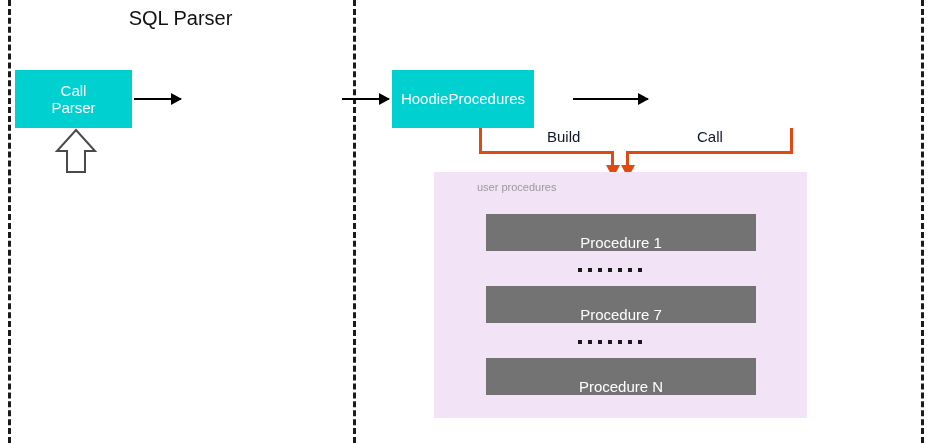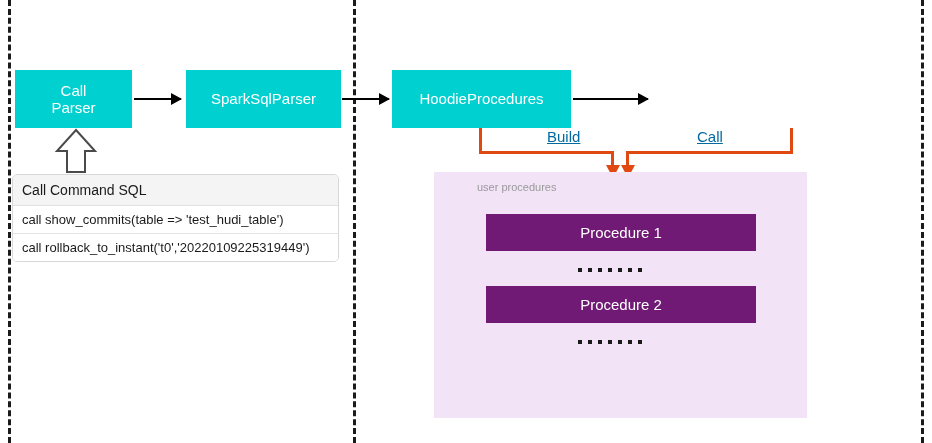--- a/index.html
+++ b/index.html
@@ -38,66 +38,59 @@
   .sqlrow.head{background:#f4f4f4;border-bottom:1px solid #e0e0e0;
                font-size:14px;padding:7px 9px;}
   .sqlrow.body{border-bottom:1px solid #e3e3e3;background:#fff;}
   .sqlrow.body.last{border-bottom:none;}
 
   
   .orng{position:absolute;background:#E04A12;}
   .oarrow{position:absolute;width:0;height:0;
           border-left:7px solid transparent;border-right:7px solid transparent;
           border-top:13px solid #E04A12;}
-  .conn-label{position:absolute;font-size:15px;color:#0369a1;white-space:nowrap;text-decoration:underline;}
+  .conn-label{position:absolute;font-size:15px;color:#0f172a;white-space:nowrap;}
 
   
   .pinkpanel{position:absolute;background:#F2E3F6;}
   .panel-caption{position:absolute;font-size:11px;color:#9a9a9a;margin-left:31px;}
-  .procbox{position:absolute;background:#701a75;color:#fff;font-size:15px;
-           display:flex;align-items:center;justify-content:center;}
+  .procbox{position:absolute;background:#737373;color:#fff;font-size:15px;
+           display:flex;align-items:flex-end;justify-content:center;}
   .dots{position:absolute;display:flex;gap:6px;align-items:center;}
   .dots i{display:block;width:4px;height:4px;background:#1a1a1a;}
 </style>
 </head>
 <body>
 
 <div class="stage">
 
   <div class="vdash" style="left:8px;"></div>
   <div class="vdash" style="left:353px;"></div>
   <div class="vdash" style="left:921px;"></div>
 
+  <div class="sect-title" style="left:8px;top:7px;width:345px;">SQL Parser</div>
 
   <div class="tealbox" style="left:15px;top:70px;width:117px;height:58px;flex-direction:column;">
     <span>Call</span>
     <span>Parser</span>
   </div>
 
   <div class="harrow" style="left:134px;top:98px;width:47px;"></div>
 
-  <div class="tealbox" style="left:186px;top:70px;width:155px;height:58px;">
-    <span>SparkSqlParser</span>
-  </div>
 
   <div class="harrow" style="left:342px;top:98px;width:47px;"></div>
 
   <div class="blockarrow" style="left:54px;top:128px;width:44px;height:45px;">
     <svg width="44" height="45" viewBox="0 0 44 45">
       <polygon points="22,2 41,23 31,23 31,44 13,44 13,23 3,23" fill="#ffffff" stroke="#4a4a4a" stroke-width="2"></polygon>
     </svg>
   </div>
 
-  <div class="sqltable" style="left:12px;top:174px;width:327px;">
-    <div class="sqlrow head">Call Command SQL</div>
-    <div class="sqlrow body">call show_commits(table =&gt; 'test_hudi_table')</div>
-    <div class="sqlrow body last">call rollback_to_instant('t0','20220109225319449')</div>
-  </div>
 
-  <div class="tealbox" style="left:392px;top:70px;width:179px;height:58px;">
+  <div class="tealbox" style="left:392px;top:70px;width:142px;height:58px;">
     <span>HoodieProcedures</span>
   </div>
 
   <div class="harrow" style="left:573px;top:98px;width:75px;"></div>
 
 
   <div class="orng" style="left:479px;top:128px;width:3px;height:26px;"></div>
   <div class="orng" style="left:479px;top:151px;width:135px;height:3px;"></div>
   <div class="orng" style="left:611px;top:151px;width:3px;height:17px;"></div>
   <div class="oarrow" style="left:606px;top:165px;"></div>
@@ -120,27 +113,30 @@
     <i></i>
       <i></i>
       <i></i>
       <i></i>
       <i></i>
       <i></i>
       <i></i>
   </div>
 
   <div class="procbox" style="left:486px;top:286px;width:270px;height:37px;">
-    <span>Procedure 2</span>
+    <span>Procedure 7</span>
   </div>
 
   <div class="dots" style="left:578px;top:340px;">
     <i></i>
       <i></i>
       <i></i>
       <i></i>
       <i></i>
       <i></i>
       <i></i>
   </div>
 
+  <div class="procbox" style="left:486px;top:358px;width:270px;height:37px;">
+    <span>Procedure N</span>
+  </div>
 
 </div>
 
 </body></html>

